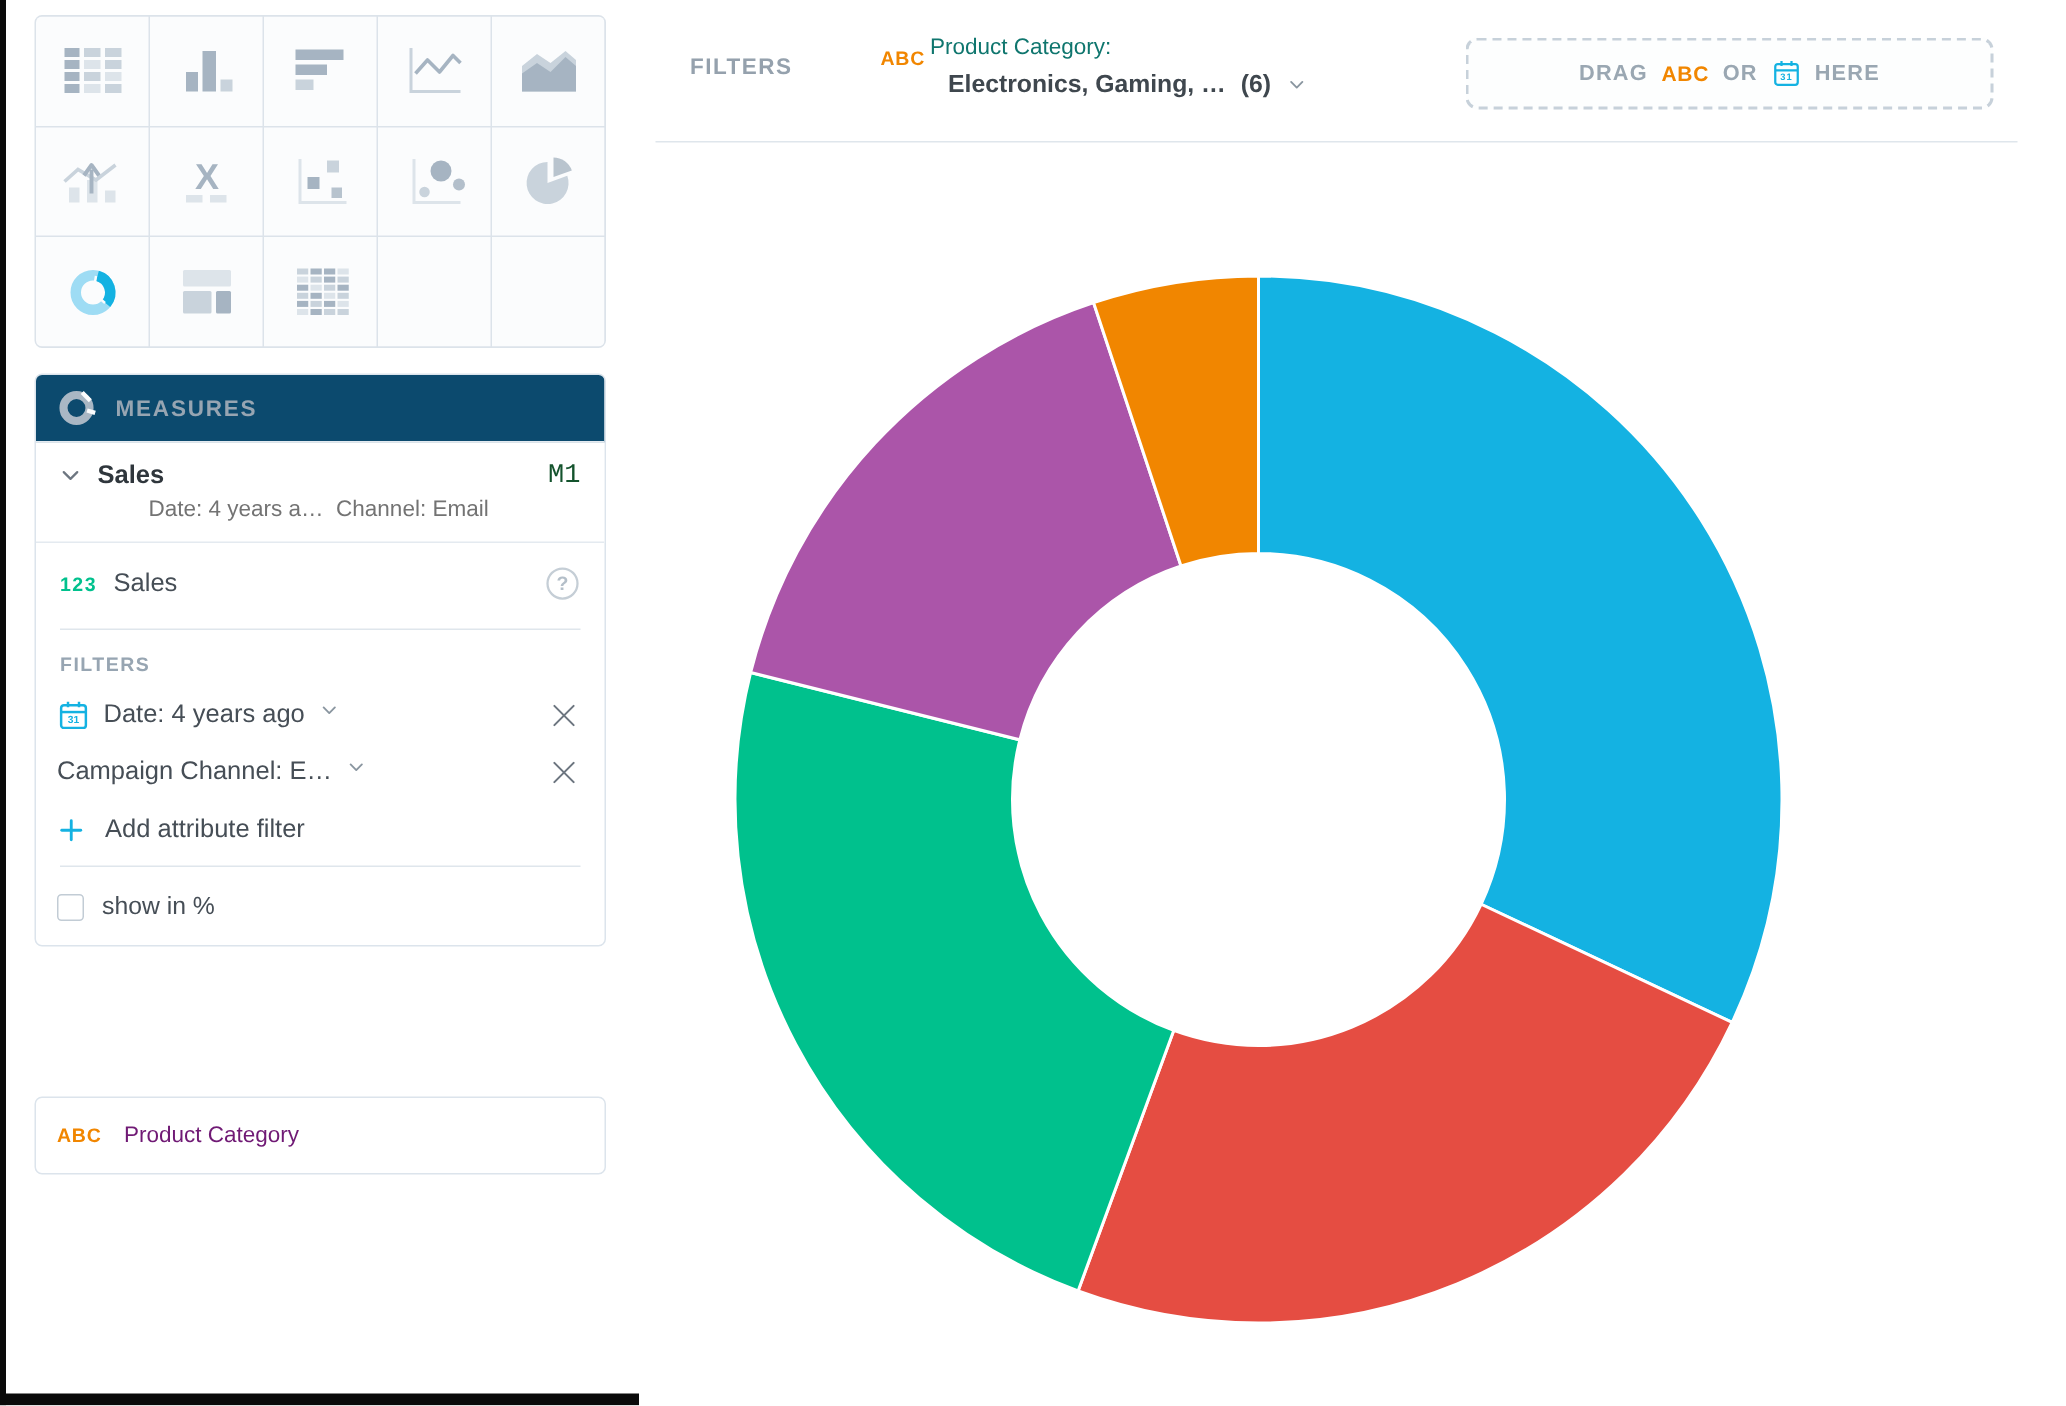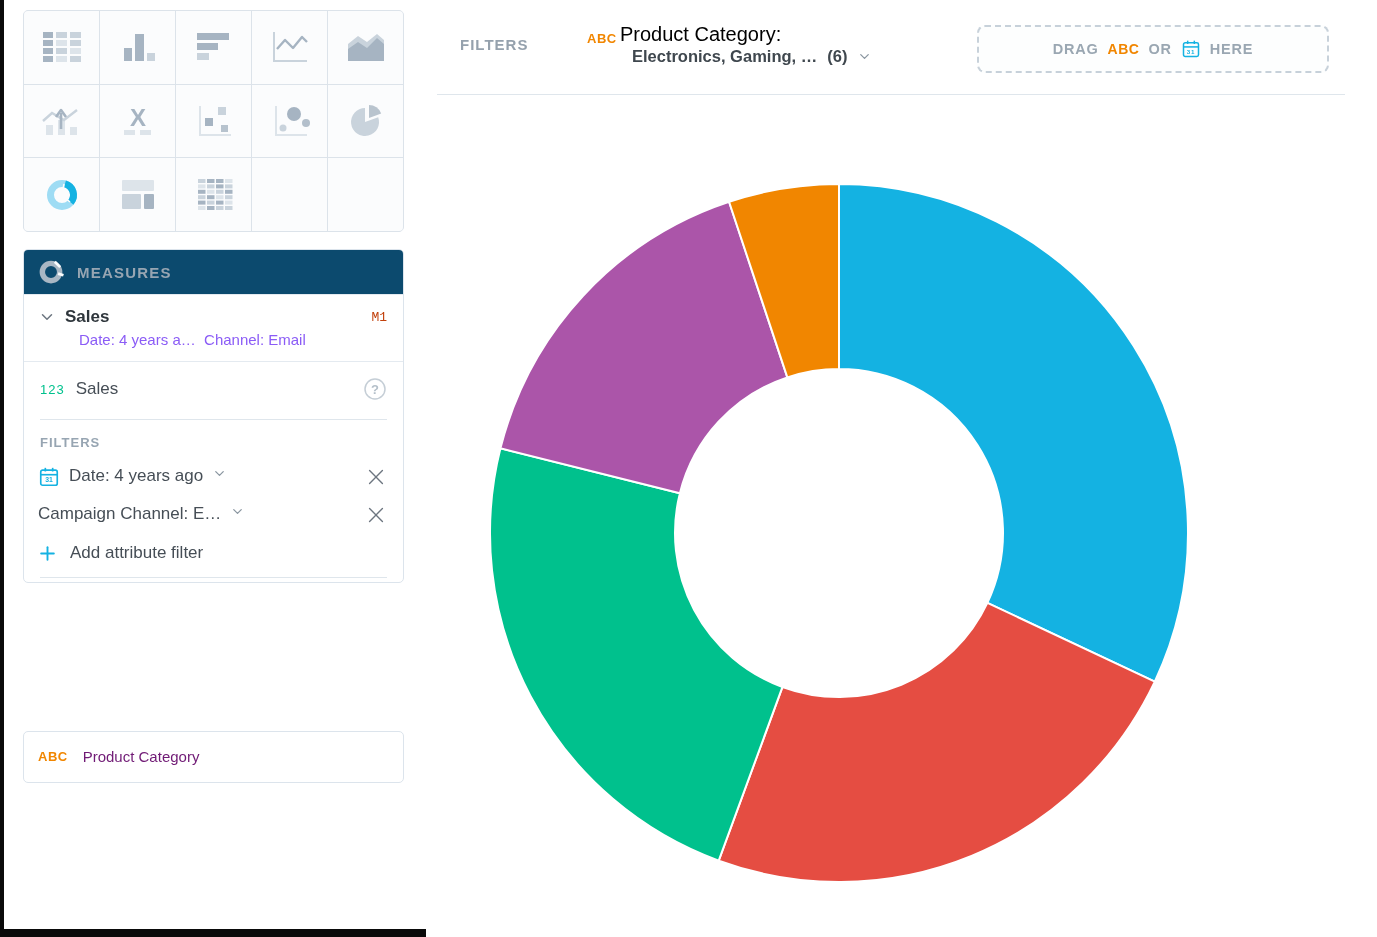--- a/index.html
+++ b/index.html
@@ -22,24 +22,24 @@
   .vp-grid{position:absolute;left:23px;top:10px;width:381px;height:222px;
            display:grid;grid-template-columns:repeat(5,1fr);grid-template-rows:repeat(3,1fr);
            gap:1px;background:#dce3ea;border:1px solid #dce3ea;border-radius:5px;overflow:hidden}
   .vp-cell{background:#fbfcfd;display:flex;align-items:center;justify-content:center;cursor:pointer}
   .vp-cell svg{width:48px;height:40px}
 
   
   .measure-item{border-bottom:1px solid #e4eaf0;background:#fff;padding:12px 16px 13px 14px}
   .measure-row{display:flex;align-items:center;gap:9px}
   .measure-name{font-size:17px;font-weight:bold;color:#2f363c}
-  .measure-tag{margin-left:auto;font-family:"Liberation Mono",monospace;font-size:13px;color:#c2410c}
-  .measure-details{margin:4px 0 0 41px;font-size:15px;color:#8b5cf6;white-space:pre}
+  .measure-tag{margin-left:auto;font-family:"Liberation Mono",monospace;font-size:18px;color:#14532d}
+  .measure-details{margin:4px 0 0 61px;font-size:15px;color:#737373;white-space:pre}
   .metric-row{display:flex;align-items:center;gap:11px;padding:15px 16px 14px 16px}
-  .num-badge{font-size:13px;font-weight:normal;letter-spacing:1px;color:#00c18d}
+  .num-badge{font-size:13px;font-weight:bold;letter-spacing:1px;color:#00c18d}
   .metric-label{font-size:17px;color:#464e56}
   .hr{border-top:1px solid #dfe6ec;margin:4px 16px}
   .filters-subtitle{margin:15px 16px 8px 16px;font-size:13px;font-weight:bold;
                     letter-spacing:1px;color:#97a5b2}
   .filter-row{display:flex;align-items:flex-start;gap:9px;padding:8px 16px 8px 14px;font-size:17px}
   .filter-row .spacer{flex:1}
   .add-filter-row{display:flex;align-items:center;gap:13px;padding:9px 16px 10px 14px;
                   font-size:17px;color:#464e56;cursor:pointer}
   .checkbox-row{display:flex;align-items:center;gap:12px;padding:13px 16px 16px 14px;font-size:16.5px}
   .checkbox{width:18px;height:18px;border:1px solid #c2ccd5;border-radius:3px;background:#fff;cursor:pointer}
@@ -68,21 +68,21 @@
   .ring{width:26px;height:26px}
   .ring circle{fill:none;stroke:currentColor;stroke-width:5}
   .ring line{stroke:#fbfcfd;stroke-width:2.6}
   .ring .seg{fill:none;stroke-width:5}
   .gear{width:25px;height:25px;color:#9fadba}
 
   
   .topbar-filters-label{position:absolute;left:460px;top:36px;font-size:15px;font-weight:bold;
                         letter-spacing:1px;color:#95a1ad}
   .top-abc{position:absolute;left:587px;top:31px}
-  .top-filter-name{position:absolute;left:620px;top:23px;font-size:20px;color:#000000}
+  .top-filter-name{position:absolute;left:620px;top:23px;font-size:15px;color:#0f766e}
   .top-filter-values{position:absolute;left:632px;top:47px;display:flex;align-items:center;gap:10px;
                      font-size:16.5px;font-weight:bold;color:#3f474e;cursor:pointer}
   .dropzone{position:absolute;left:977px;top:25px;width:352px;height:48px;border:2px dashed #c7d1da;
             border-radius:8px;background:#fdfefe;display:flex;align-items:center;justify-content:center;
             gap:9px;font-size:14.5px;font-weight:bold;letter-spacing:0.8px;color:#9aa7b2}
   .dropzone .cal{width:20px;height:20px}
   .main-divider{position:absolute;left:437px;top:94px;width:908px;height:1px;background:#dfe6ec}
 
   .legend{position:absolute;top:120px;right:3px;display:flex;align-items:center;gap:27px}
   .legend-item{display:flex;align-items:center;gap:8px;cursor:pointer}
@@ -299,20 +299,24 @@
     <div class="add-filter-row">
       <svg class="pi" viewBox="0 0 24 24">
           <line x1="12" y1="4" x2="12" y2="20"></line>
           <line x1="4" y1="12" x2="20" y2="12"></line>
         </svg>
       <span>Add attribute filter</span>
     </div>
 
     <div class="hr"></div>
 
+    <div class="checkbox-row">
+      <span class="checkbox"></span>
+      <span>show in %</span>
+    </div>
   </div>
 
   <div class="panel" style="top:731px">
     <div class="viewby-item">
       <span class="abc-badge">ABC</span>
       <span class="viewby-attr">Product Category</span>
     </div>
   </div>
 
 

